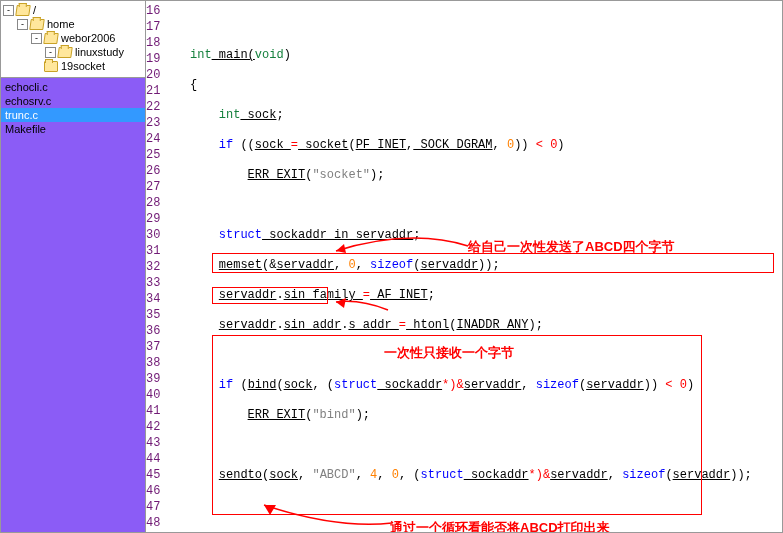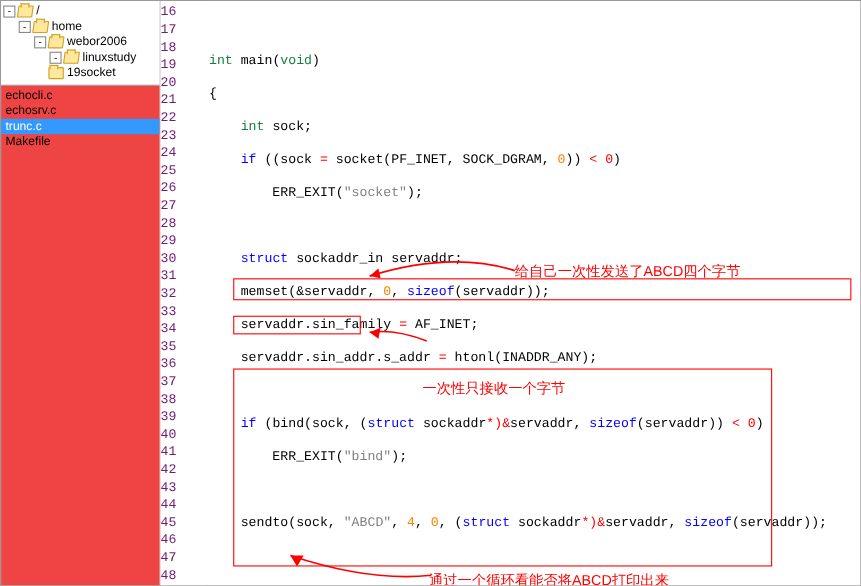--- a/index.html
+++ b/index.html
@@ -8,37 +8,37 @@
 .sidebar { width: 145px; display: flex; flex-direction: column; border-right: 1px solid #999; }
 .tree-pane { flex: 0 0 auto; border-bottom: 1px solid #999; padding: 2px 0 4px 0; background: #fff; }
 .tree-item { display: flex; align-items: center; padding: 1px 2px; white-space: nowrap; font-family: Tahoma, sans-serif; font-size: 11px; }
 .tree-item .twisty { width: 11px; height: 11px; border: 1px solid #888; display: inline-flex; align-items: center; justify-content: center; font-size: 9px; line-height: 9px; margin-right: 2px; color: #000; background: #fff; }
 .tree-item .twisty.blank { border: none; }
 .folder-icon { width: 14px; height: 11px; margin-right: 3px; position: relative; }
 .folder-closed { background: #ffe79c; border: 1px solid #c9a227; border-radius: 1px; }
 .folder-closed::before { content: ""; position: absolute; top: -3px; left: 0; width: 6px; height: 3px; background: #ffe79c; border: 1px solid #c9a227; border-bottom: none; }
 .folder-open { background: #ffe79c; border: 1px solid #c9a227; border-radius: 1px; transform: skewX(-8deg); }
 .folder-open::before { content: ""; position: absolute; top: -3px; left: 1px; width: 6px; height: 3px; background: #ffe79c; border: 1px solid #c9a227; border-bottom: none; transform: skewX(8deg); }
-.file-pane { flex: 1; background: #ef4444; padding-top: 2px; }
+.file-pane { flex: 1; background: #8b5cf6; padding-top: 2px; }
 .file-item { padding: 1px 4px; font-family: Tahoma, sans-serif; font-size: 11px; }
 .file-item.selected { background: #3399ff; color: #fff; }
 .editor { flex: 1; display: flex; background: #fff; position: relative; overflow: hidden; }
 .gutter { width: 40px; text-align: left; color: #701a75; padding: 2px 6px 2px 0; user-select: none; background: #fff; }
 .gutter div { height: 16px; line-height: 16px; }
 .code { flex: 1; padding: 2px 0 2px 4px; position: relative; white-space: pre; }
 .code-line { height: 16px; line-height: 16px; }
 .kw { color: #0000ff; }
 .ty { color: #15803d; }
 .str { color: #808080; }
 .num { color: #ff8000; }
 .op { color: #ff0000; }
-.id { color: #000; }
+.id { color: #000; text-decoration: underline; }
 .pc { color: #000; }
 
-.ann { color: #ff0000; font-family: "SimSun", "Microsoft YaHei", sans-serif; font-size: 13px; font-weight: normal; }
+.ann { color: #ff0000; font-family: "SimSun", "Microsoft YaHei", sans-serif; font-size: 13px; font-weight: bold; }
 .box-red { border: 1.5px solid #ff0000; position: absolute; pointer-events: none; }
 
 .arrow { position: absolute; width: 60px; height: 20px; pointer-events: none; }
 </style>
 </head>
 <body>
 
 <div class="container">
   <div class="sidebar">
     <div class="tree-pane">

